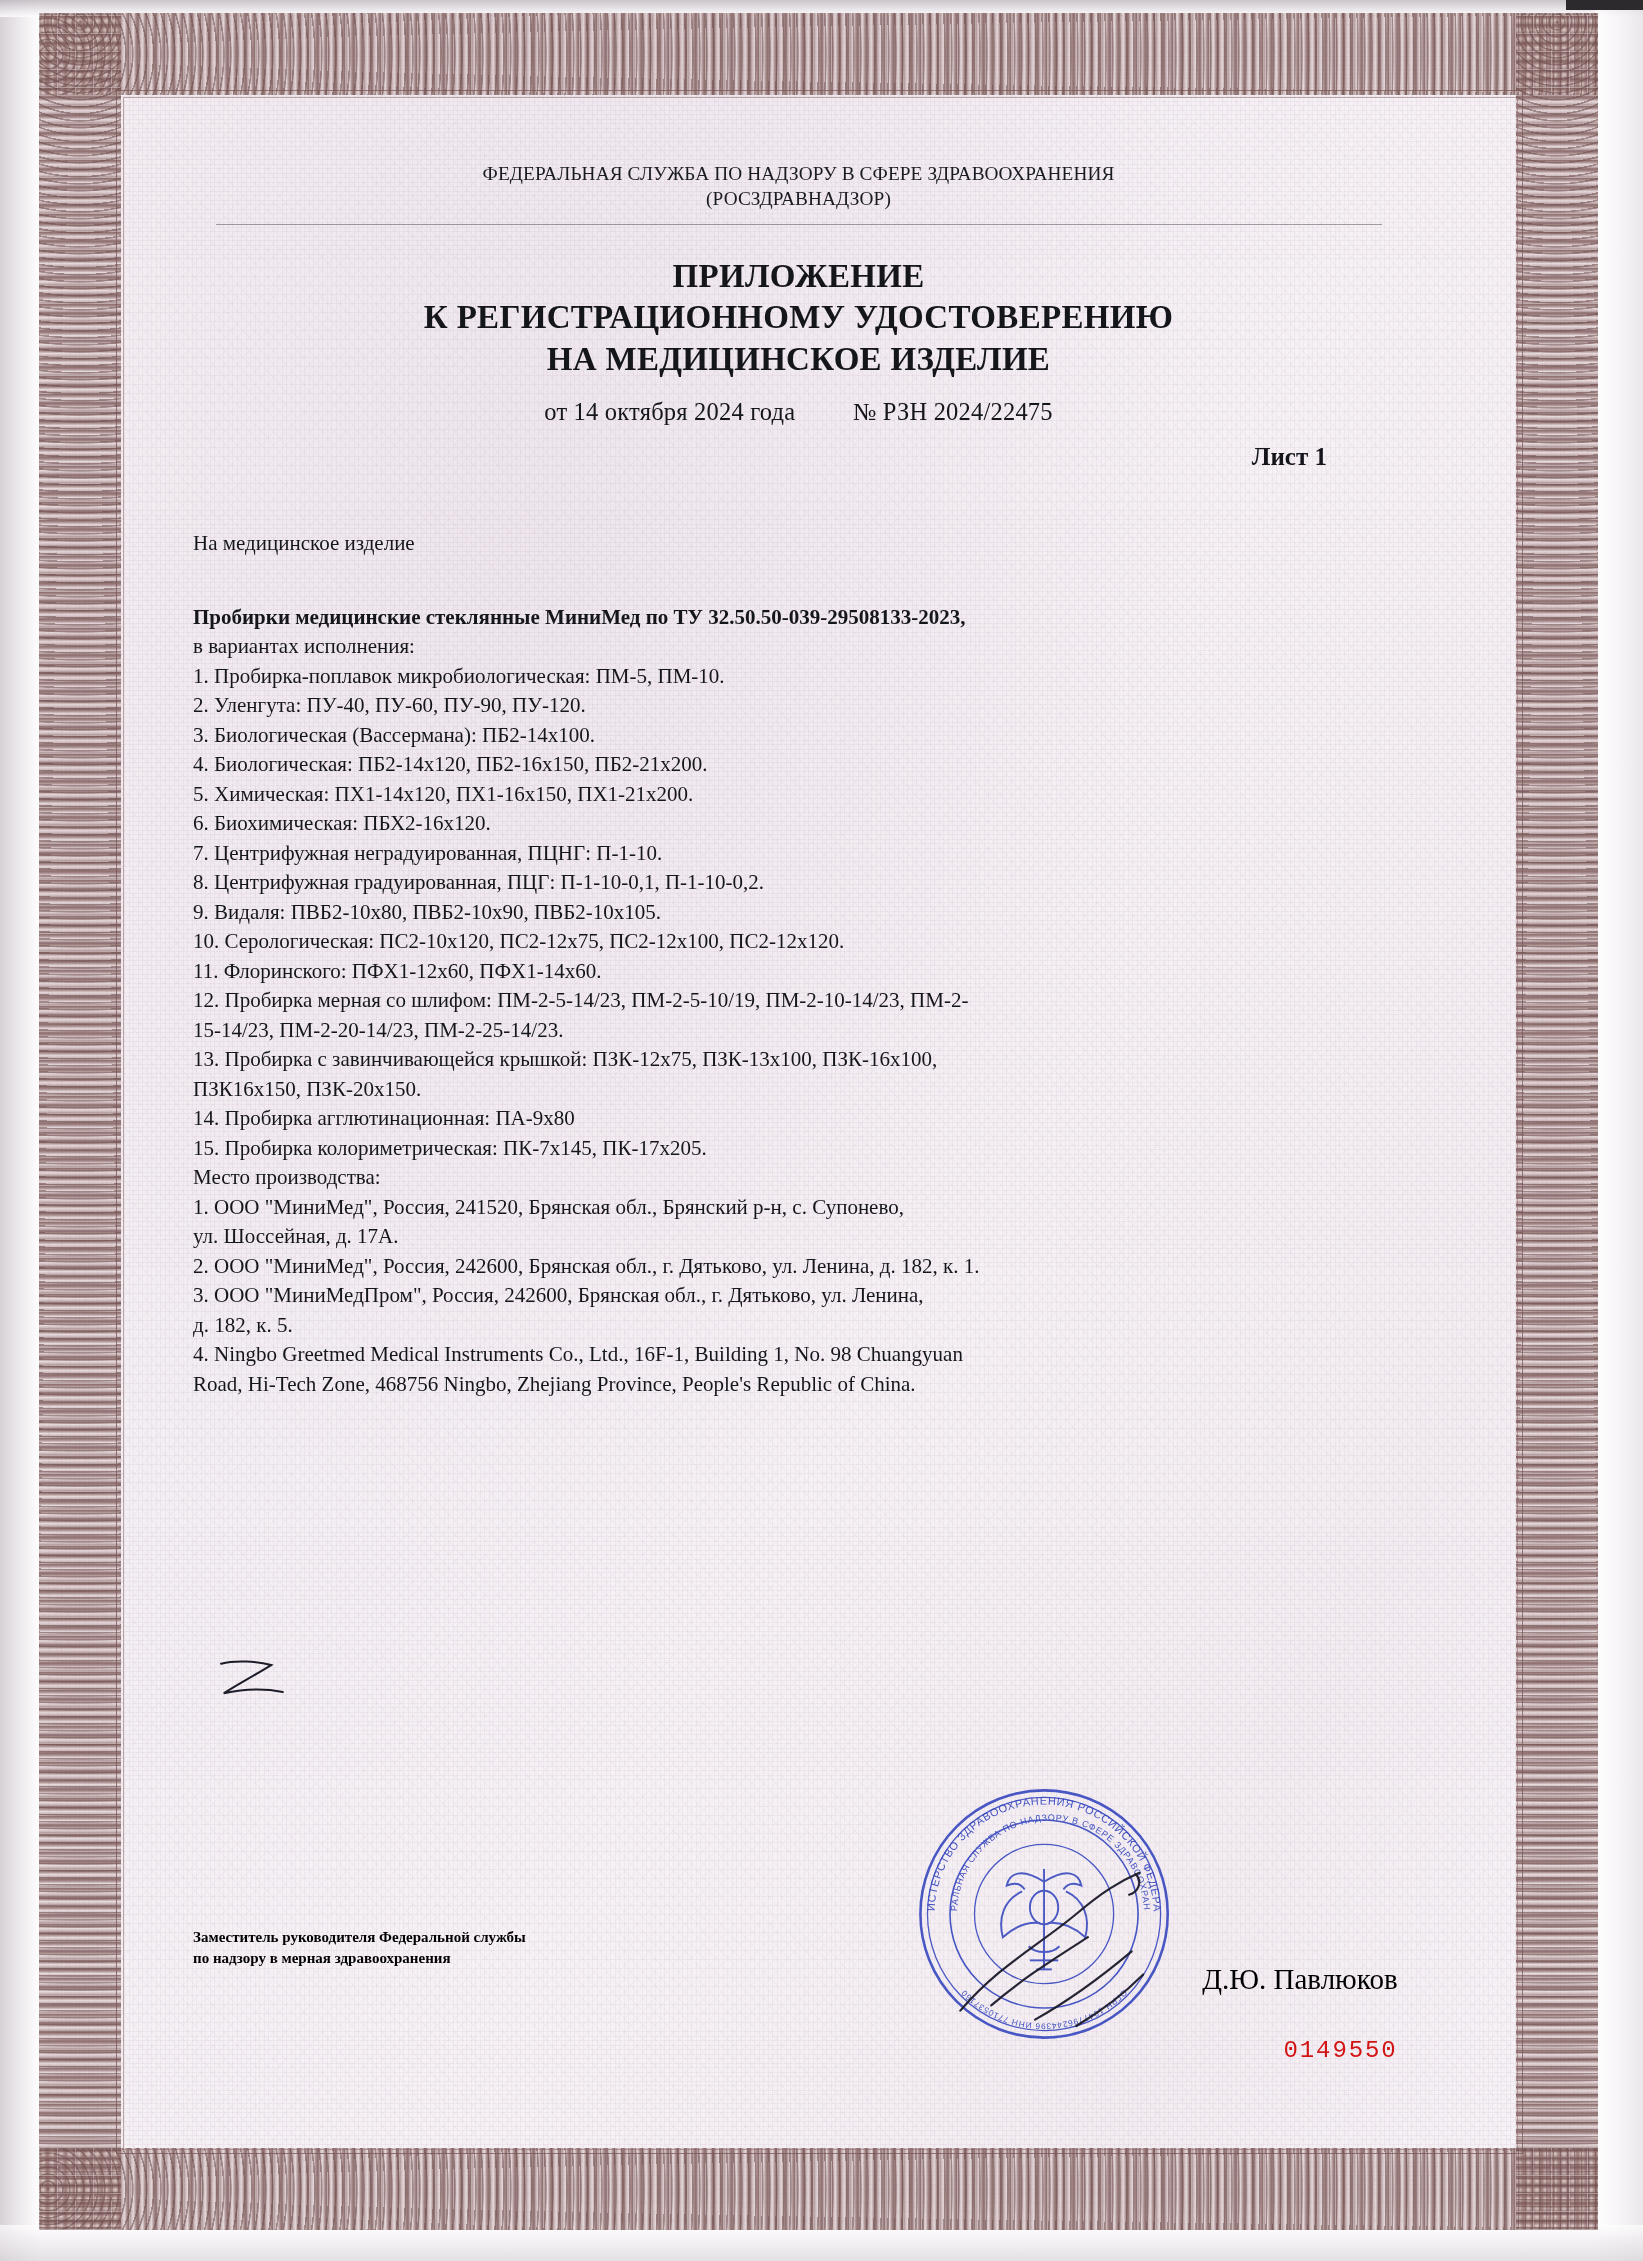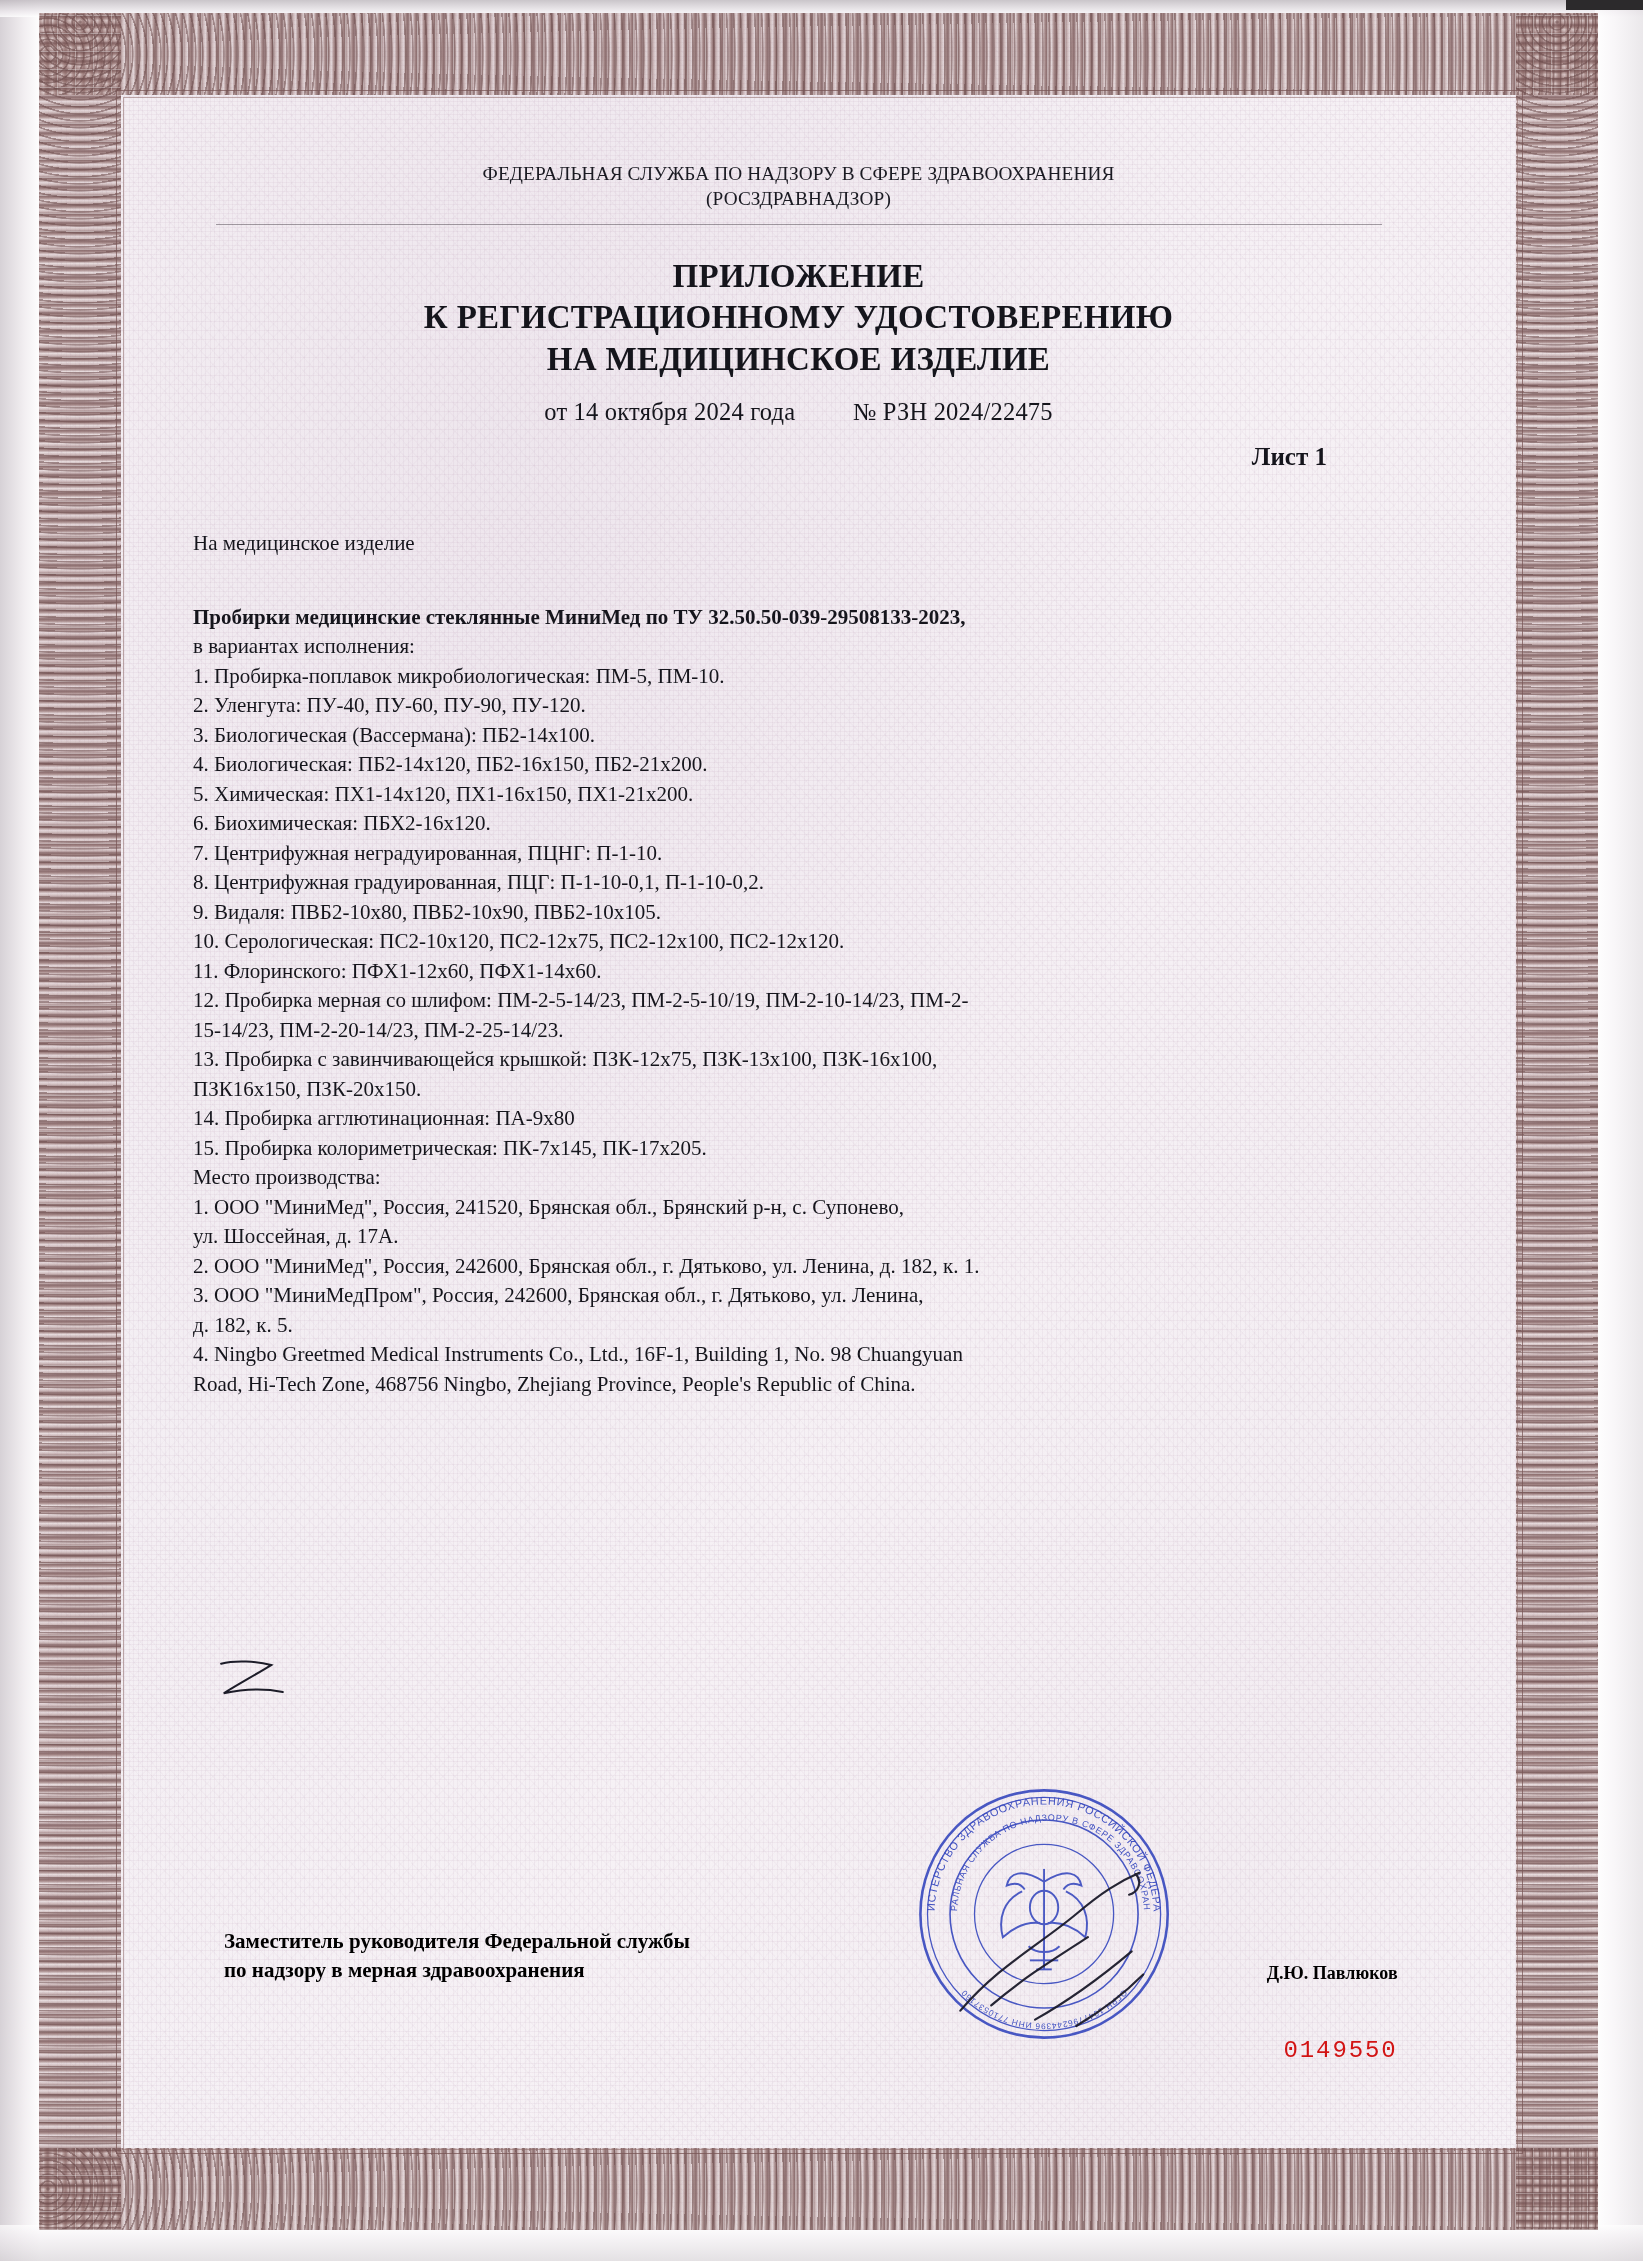--- a/index.html
+++ b/index.html
@@ -185,32 +185,31 @@
   .indent { padding-left: 9px; }
 
   
   .sig-wrap {
     position: absolute;
     left: 193px;
     top: 1927px;
     width: 1211px;
   }
   .sig-title {
-    font-size: 21px;
+    font-size: 15px;
     font-weight: bold;
     line-height: 1.38;
     width: 773px;
-    margin-left: 31px;
   }
   .sig-name {
     position: absolute;
     right: 6.4px;
     top: 36px;
-    font-size: 18px;
-    font-weight: bold;
+    font-size: 29px;
+    font-weight: normal;
     white-space: nowrap;
   }
   .serial {
     position: absolute;
     right: 6.4px;
     top: 110px;
     font-family: "Liberation Mono", monospace;
     font-size: 24px;
     letter-spacing: 1.9px;
     color: #d21414;

